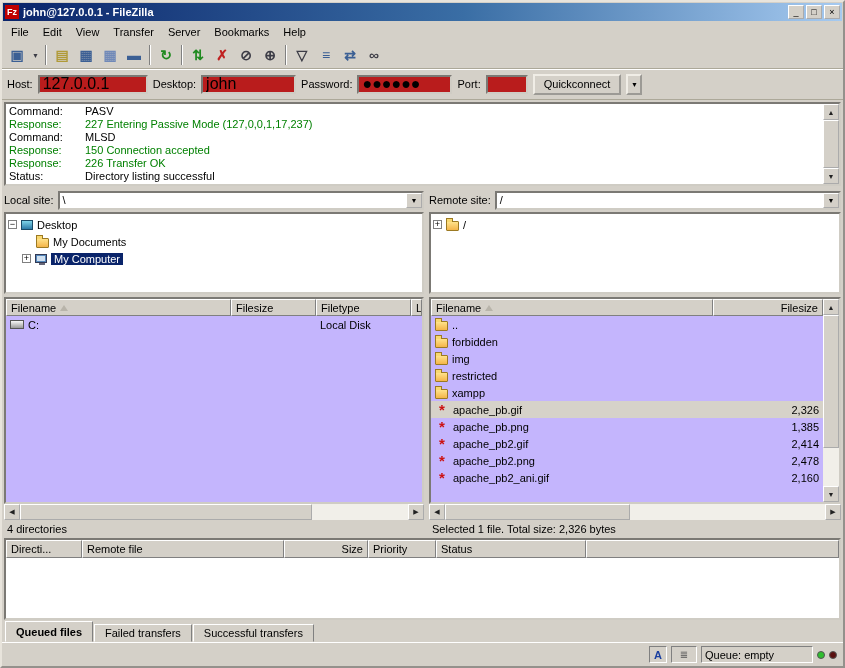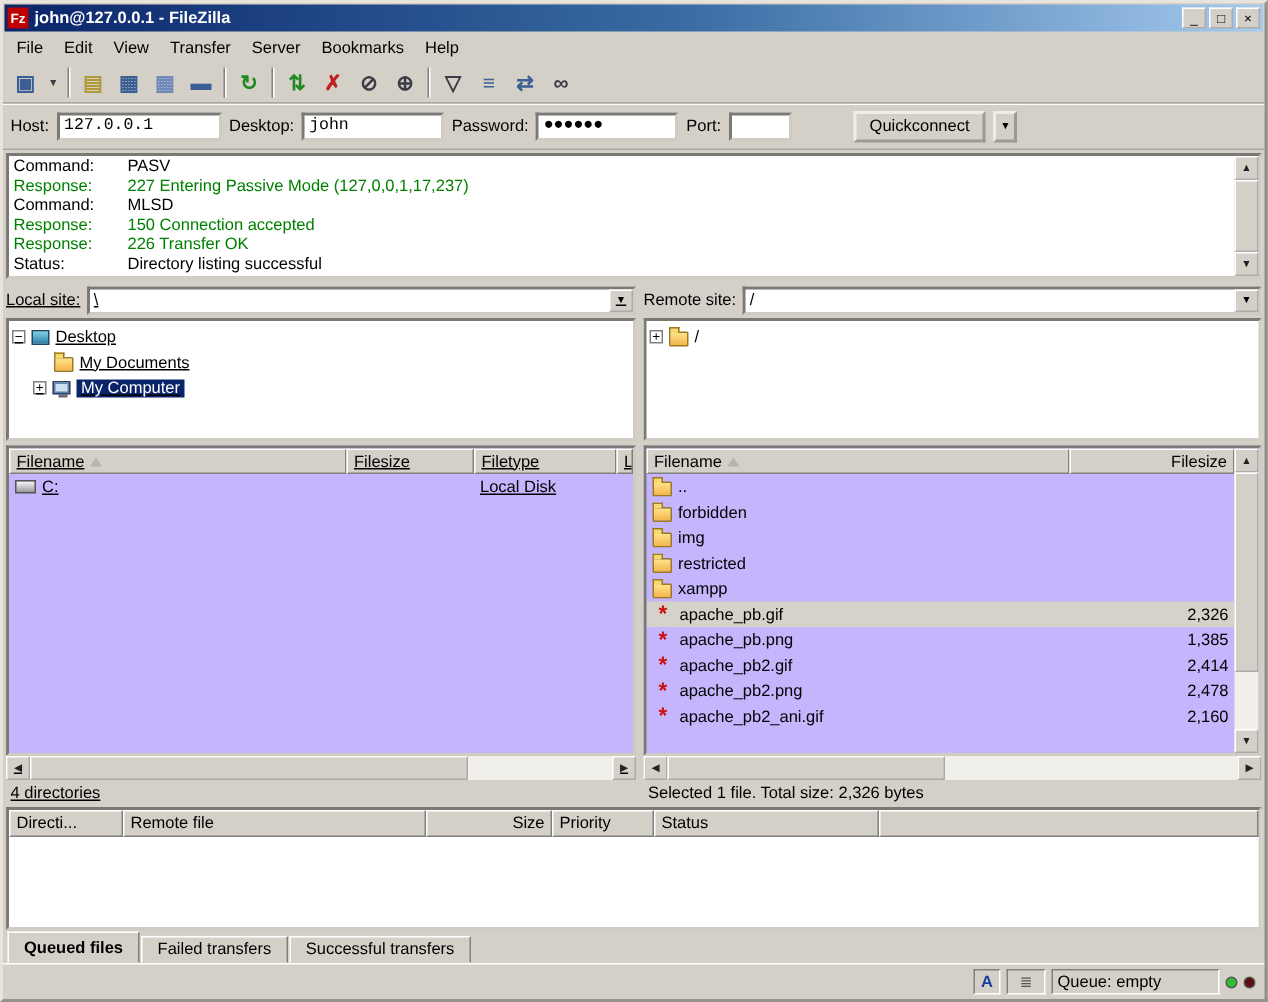--- a/index.html
+++ b/index.html
@@ -26,25 +26,25 @@
   .toolbar{height:27px;display:flex;align-items:center;padding:1px 3px;flex:none;
     border-bottom:1px solid #aca899;}
   .tbtn{width:24px;height:22px;display:flex;align-items:center;justify-content:center;
     font-size:14px;font-weight:bold;}
   .tbtn.small{width:13px;font-size:7px;}
   .tsep{width:2px;height:20px;border-left:1px solid #808080;border-right:1px solid #fff;margin:0 3px;}
   .gA{color:#3b5f94}.gY{color:#b09a38}.gL{color:#7089b8}.gG{color:#1f8a1f}.gR{color:#c02222}.gD{color:#3c3c46}
   
   .quickbar{height:31px;display:flex;align-items:center;gap:5px;padding:0 5px;flex:none;
     border-bottom:1px solid #aca899;box-shadow:0 1px 0 #fff inset;}
-  .field{height:19px;border:2px inset #cfccc4;background:#ffffff;padding:1px 3px;
-    font-family:Liberation Mono, monospace;font-size:11px;}
+  .field{height:19px;border:2px inset #cfccc4;background:#b91c1c;padding:1px 3px;
+    font-family:Liberation Sans, sans-serif;font-size:16px;}
   .f-host{width:110px}.f-user{width:95px}.f-pass{width:95px}.f-port{width:42px}
   .qc-button{height:21px;padding:2px 9px;background:#d4d0c8;border:2px outset #f0ede6;
-    font-family:"Liberation Sans",sans-serif;font-size:11px;margin-left:36px;}
+    font-family:"Liberation Sans",sans-serif;font-size:11px;}
   .qc-drop{width:16px;height:21px;background:#d4d0c8;border:2px outset #f0ede6;font-size:7px;
     display:flex;align-items:center;justify-content:center;}
   
   .vscroll{width:16px;display:flex;flex-direction:column;flex:none;background:#f1efe9;}
   .hscroll{height:16px;display:flex;flex:none;background:#f1efe9;}
   .sbtn{width:16px;height:16px;background:#d4d0c8;border:1px outset #fff;font-size:7px;
     display:flex;align-items:center;justify-content:center;color:#222;flex:none;}
   .vtrack{flex:1;position:relative;}
   .vthumb{position:absolute;top:0;left:0;right:0;background:#d4d0c8;border:1px outset #fff;}
   .vthumb.full{height:100%}.vthumb.part{height:78%}
@@ -53,21 +53,21 @@
   .hthumb.local{width:292px}.hthumb.remote{width:185px}
   
   .logwrap{height:84px;margin:2px;background:#fff;border:2px inset #cfccc4;display:flex;flex:none;}
   .logbody{flex:1;padding:1px 3px;overflow:hidden;}
   .logline{display:flex;height:13px;line-height:13px;white-space:nowrap;}
   .loglabel{width:76px;flex:none;}
   .c-cmd{color:#000}.c-resp{color:#008000}.c-status{color:#000}
   
   .main{flex:1;display:flex;padding:0 2px;overflow:hidden;}
   .pane{display:flex;flex-direction:column;overflow:hidden;}
-  .pane.local{width:420px;flex:none;text-decoration:underline;}
+  .pane.local{width:420px;flex:none;}
   .pane.remote{flex:1;}
   .splitter{width:5px;flex:none;}
   .siterow{height:24px;display:flex;align-items:center;gap:4px;flex:none;padding:2px 0;}
   .combo{flex:1;height:19px;background:#fff;border:2px inset #cfccc4;display:flex;align-items:stretch;}
   .cval{flex:1;padding:0 3px;line-height:15px;overflow:hidden;white-space:nowrap;}
   .cbtn{width:16px;background:#d4d0c8;border:1px outset #fff;font-size:7px;
     display:flex;align-items:center;justify-content:center;flex:none;}
   .treebox{height:82px;background:#fff;border:2px inset #cfccc4;padding:2px;overflow:hidden;
     flex:none;margin-bottom:3px;}
   .trow{display:flex;align-items:center;height:17px;gap:4px;white-space:nowrap;}

